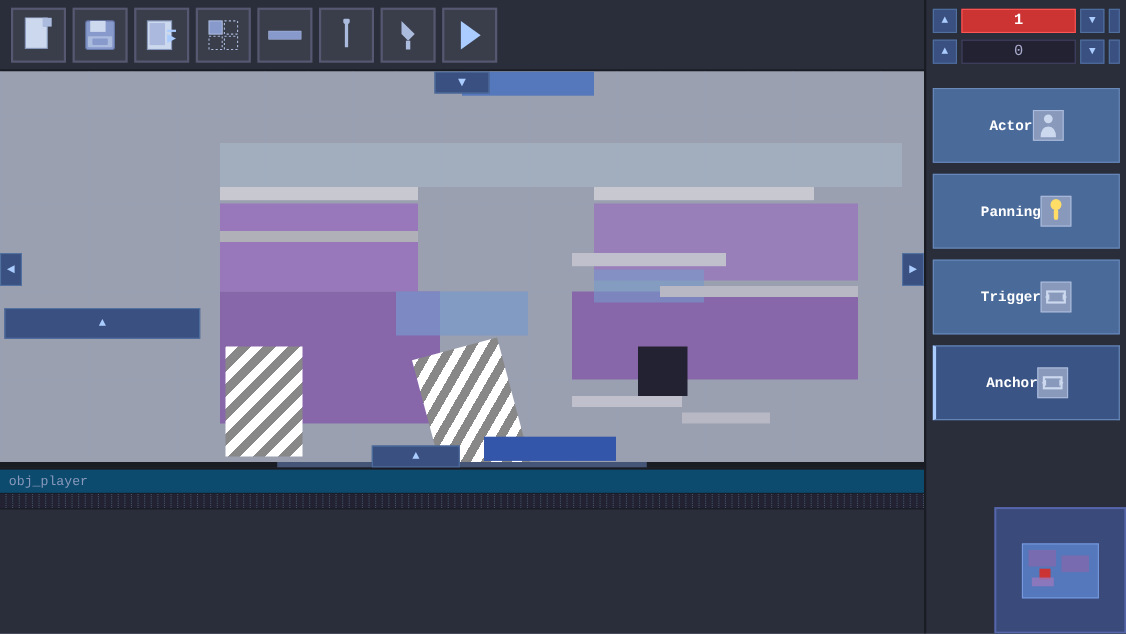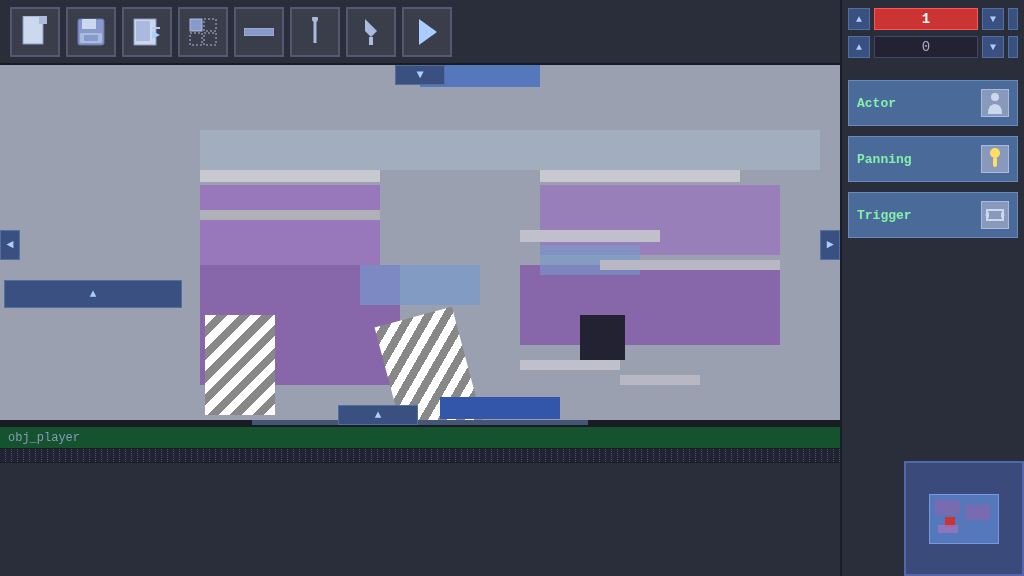--- a/index.html
+++ b/index.html
@@ -99,26 +99,26 @@
     .side-scroll {
       width: 10px;
       height: 22px;
       background: #3a5080;
       border: 1px solid #5070a0;
     }
 
     .entity-btn {
       display: flex;
       align-items: center;
-      justify-content: space-between;
+      justify-content: center;
       background: #4a6a9a;
       border: 1px solid #6a8abb;
-      padding: 8px 8px;
+      padding: 19px 8px;
       cursor: pointer;
-      color: #86efac;
+      color: #ffffff;
       font-size: 13px;
       font-weight: bold;
       margin-top: 4px;
     }
 
     .entity-icon {
       width: 28px;
       height: 28px;
       background: #8899bb;
       border: 1px solid #aabbdd;
@@ -192,21 +192,21 @@
       background: #2a2d3a;
       border-top: 2px solid #1a1c24;
     }
 
     #obj-label {
       position: absolute;
       top: 0;
       left: 0;
       width: 840px;
       height: 22px;
-      background: #14532d;
+      background: #0c4a6e;
       color: #8899bb;
       font-size: 12px;
       display: flex;
       align-items: center;
       padding: 0 8px;
       border-bottom: 1px solid #1a1c24;
     }
 
     
     #timeline-ruler {
@@ -465,20 +465,30 @@
     <span>Trigger</span>
     <div class="entity-icon">
       <svg width="20" height="18" viewBox="0 0 20 18">
         <rect x="2" y="4" width="16" height="10" fill="none" stroke="#ccd8ee" stroke-width="2"></rect>
         <polygon points="0,9 4,6 4,12" fill="#ccd8ee"></polygon>
         <polygon points="20,9 16,6 16,12" fill="#ccd8ee"></polygon>
       </svg>
     </div>
   </div>
 
+  <div class="entity-btn selected" style="border-left: 3px solid #aaccff;">
+    <span>Anchor</span>
+    <div class="entity-icon">
+      <svg width="20" height="18" viewBox="0 0 20 18">
+        <rect x="2" y="4" width="16" height="10" fill="none" stroke="#ccd8ee" stroke-width="2"></rect>
+        <polygon points="0,9 4,6 4,12" fill="#ccd8ee"></polygon>
+        <polygon points="20,9 16,6 16,12" fill="#ccd8ee"></polygon>
+      </svg>
+    </div>
+  </div>
 </div>
 
 <div id="canvas-area">
   <div class="tile-grid"></div>
 
   <div class="platform-blue" style="left:420px; top:0; width:120px; height:22px;"></div>
 
   <div class="platform" style="left:200px; top:120px; width:180px; height:80px; background:#9977bb;"></div>
 
   <div class="platform-light" style="left:200px; top:65px; width:620px; height:40px; background:#aabbcc; opacity:0.5;"></div>

